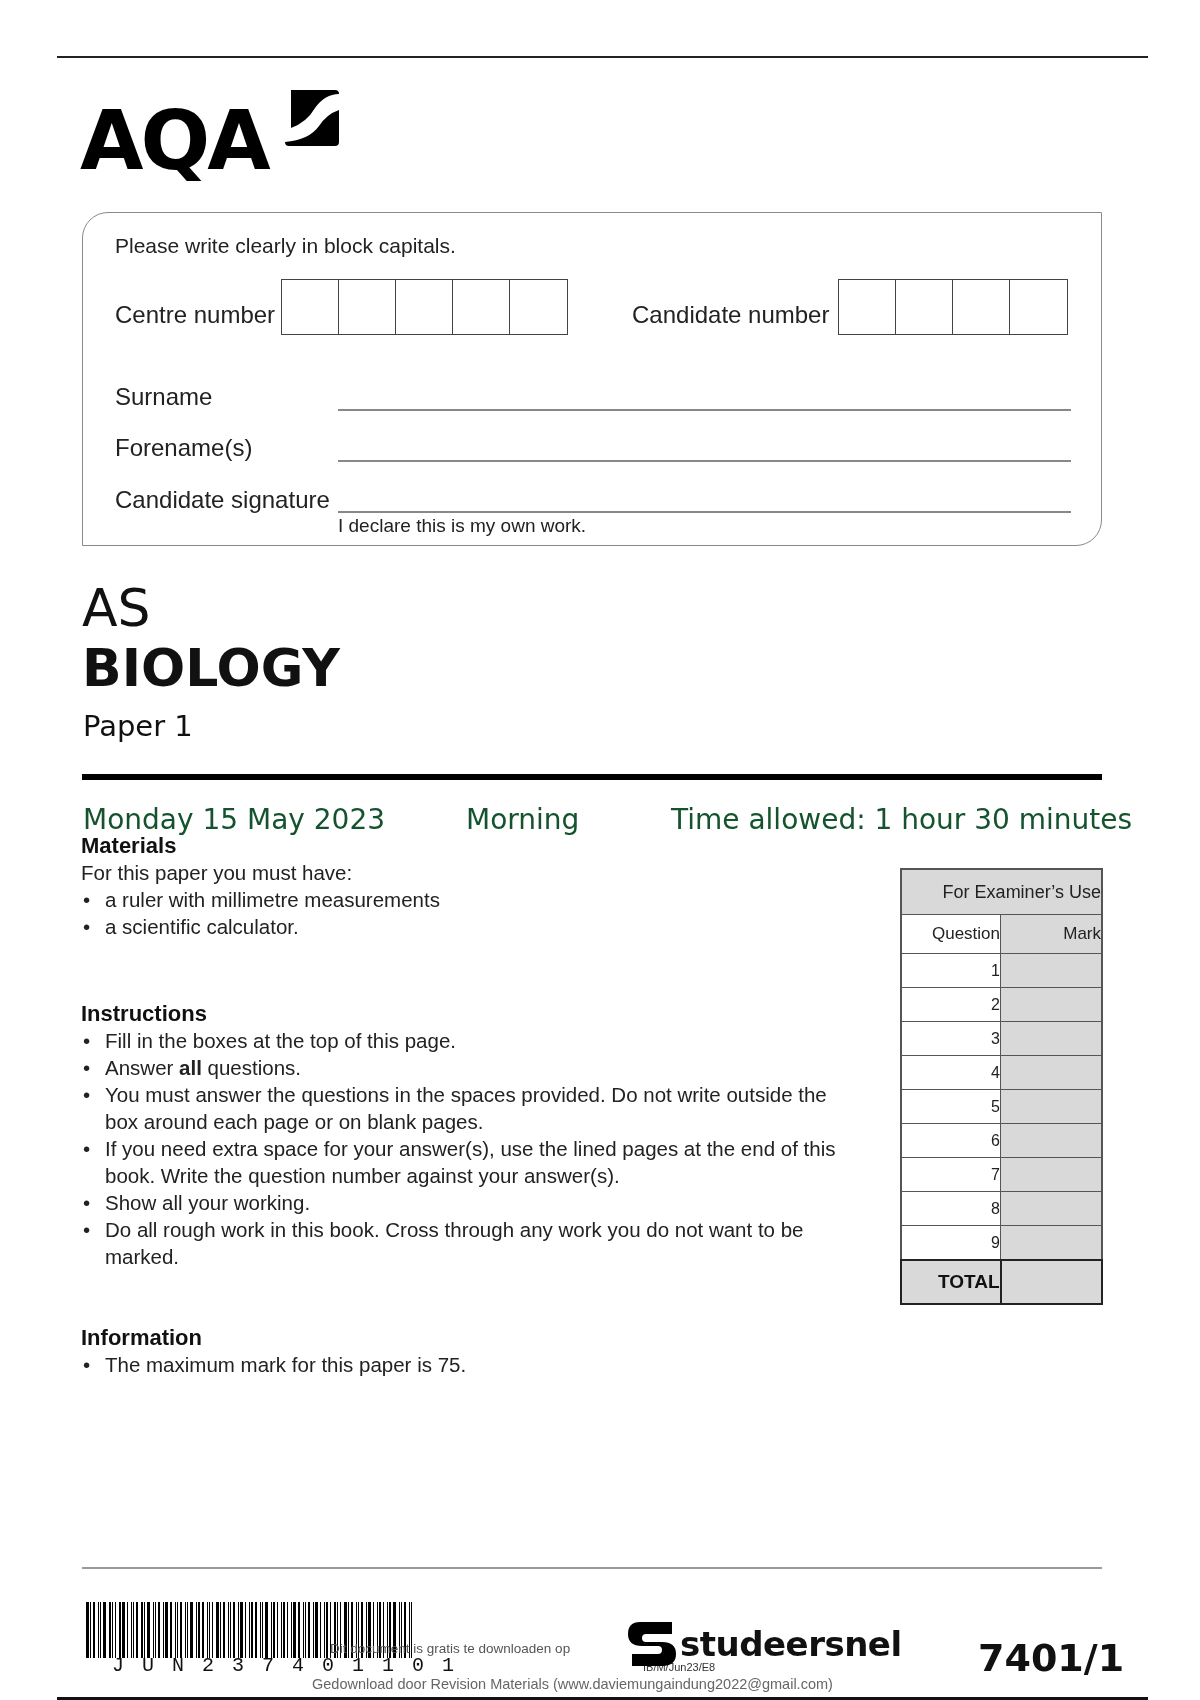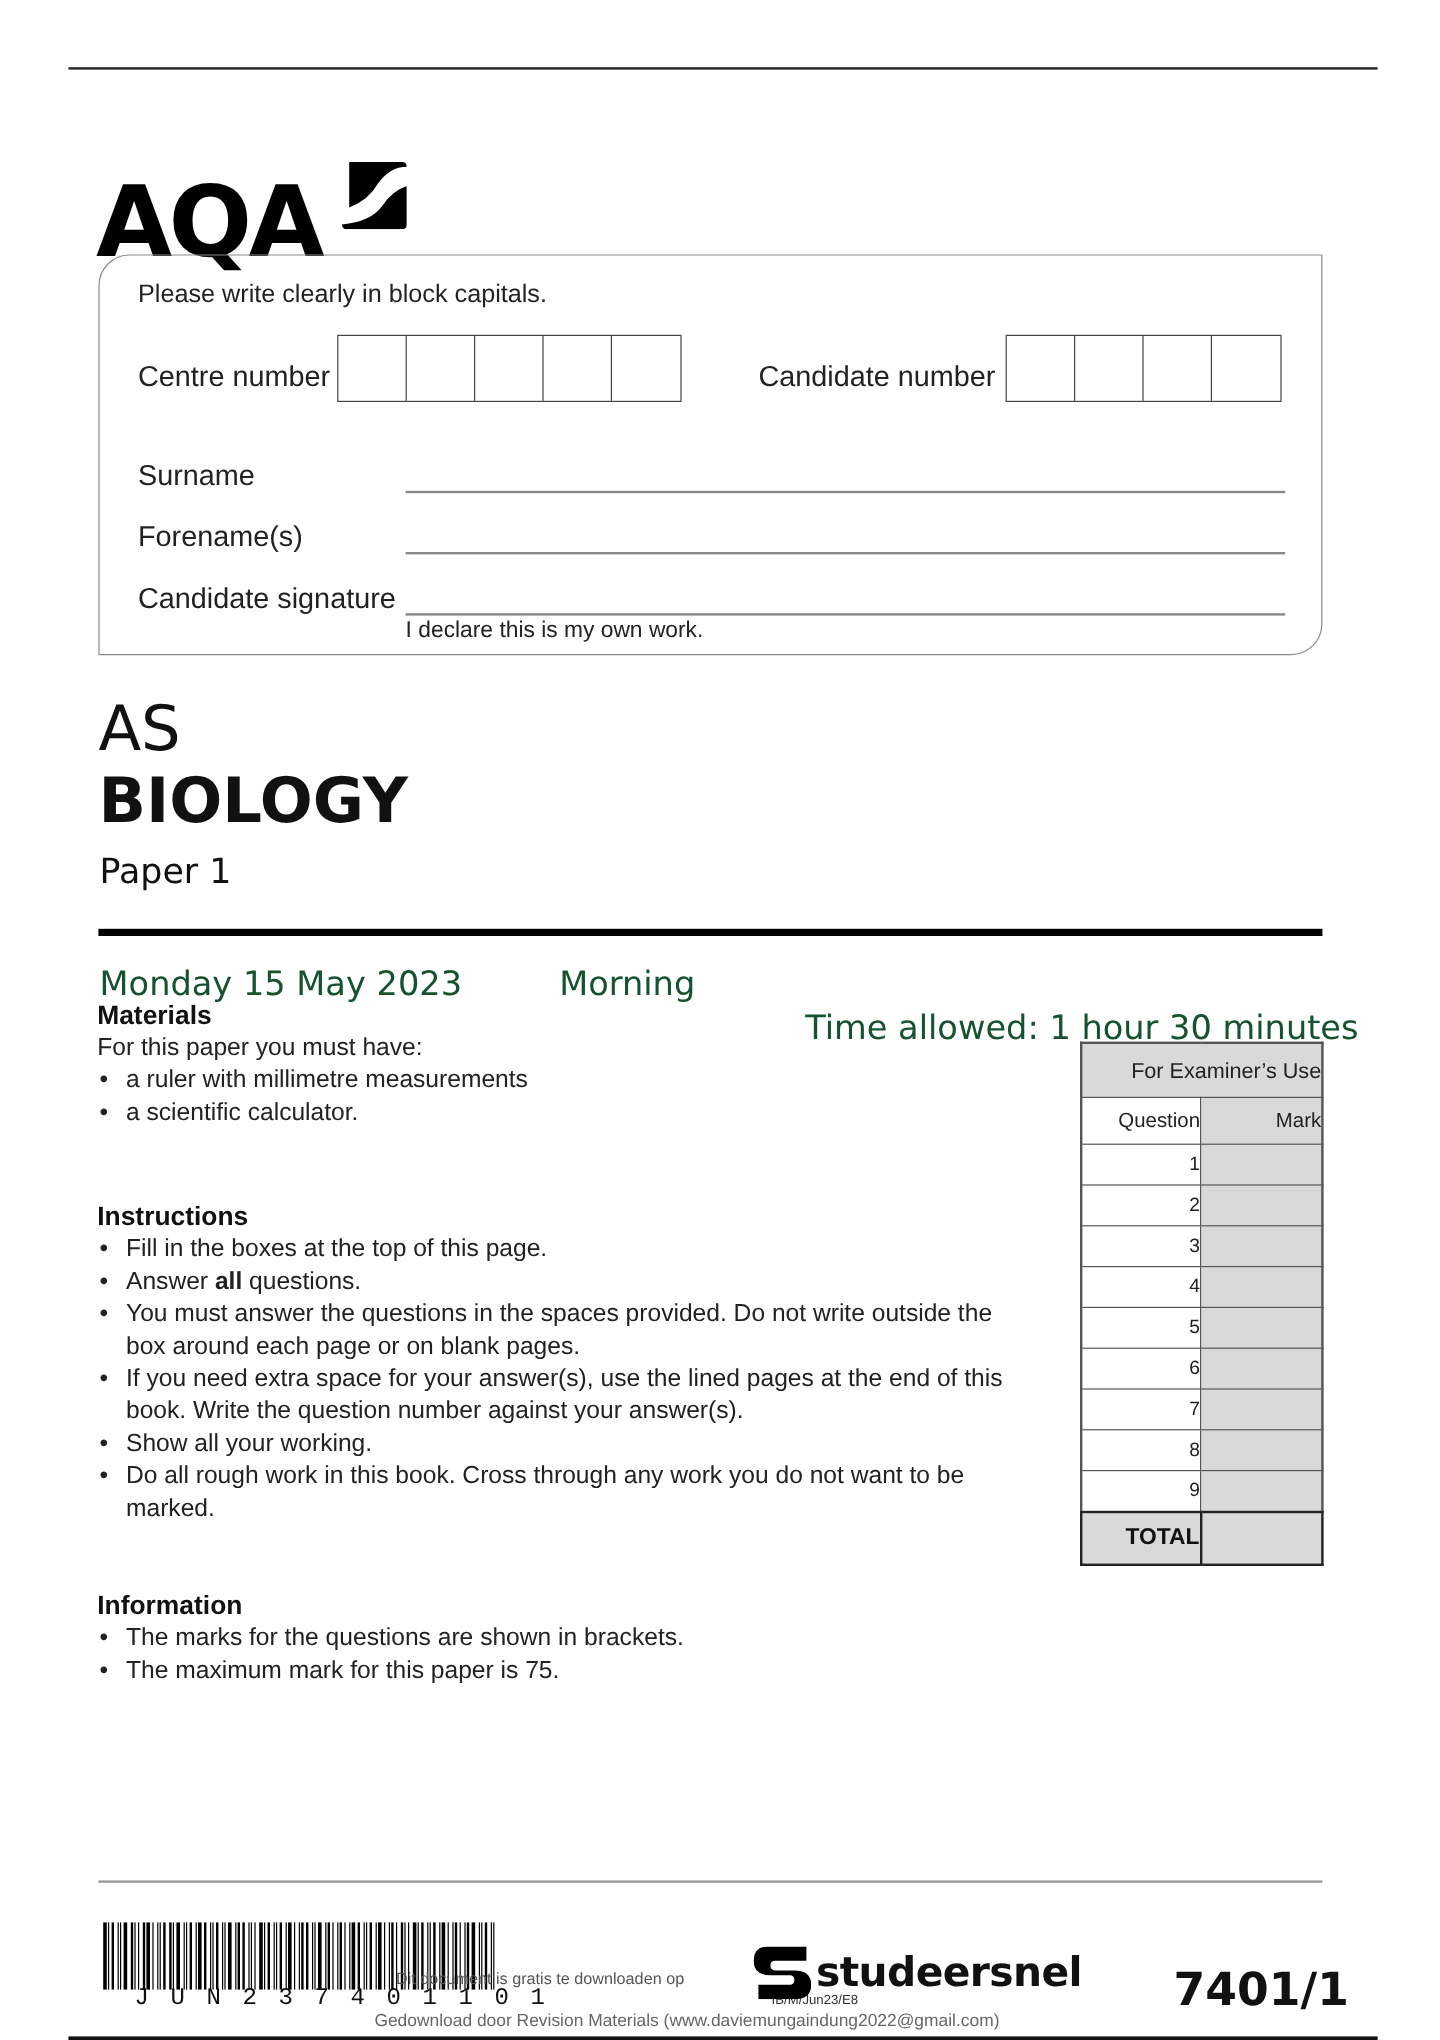--- a/index.html
+++ b/index.html
@@ -1,20 +1,20 @@
 <!DOCTYPE html>
 <html><head>
 <meta charset="utf-8">
 <style>
   html, body { margin: 0; padding: 0; background: #ffffff; }
   body { width: 1200px; height: 1700px; position: relative; overflow: hidden;
          font-family: "Liberation Sans", sans-serif; color: #111; }
   .abs { position: absolute; }
   .rule-top { left: 57px; top: 56px; width: 1091px; height: 2px; background: #222; }
-  .logo { left: 80px; top: 90px; width: 265px; height: 98px; margin-top: 45px; }
+  .logo { left: 80px; top: 90px; width: 265px; height: 98px; }
   .logo-text { position: absolute; left: 0; top: 6px; font-family: "DejaVu Sans", sans-serif;
                font-weight: bold; font-size: 82px; letter-spacing: -3px; line-height: 90px; color: #000; }
   .logo-mark { position: absolute; left: 205px; top: 0; width: 54px; height: 56px; }
 
   .form-box { left: 82px; top: 212px; width: 1020px; height: 334px; border: 1.5px solid #8a8a8a;
               border-radius: 26px 0 26px 0; box-sizing: border-box; }
   .form-instr { left: 115px; top: 234px; font-size: 21px; color: #222; }
   .lbl { font-size: 24px; color: #222; }
   .box-group { display: flex; border: 1.5px solid #444; height: 56px; box-sizing: border-box; }
   .box-cell { width: 57px; height: 100%; border-right: 1.5px solid #444; box-sizing: border-box; }
@@ -99,21 +99,21 @@
 
 <div class="abs" style="left:338px; top:515px; font-size:19px; color:#222;">I declare this is my own work.</div>
 
 <div class="abs title-as">AS</div>
 <div class="abs title-bio">BIOLOGY</div>
 <div class="abs title-paper">Paper 1</div>
 <div class="abs rule-thick"></div>
 
 <div class="abs date-row" style="left:83px;">Monday 15 May 2023</div>
 <div class="abs date-row" style="left:466px;">Morning</div>
-<div class="abs date-row" style="left:671px;margin-top:37px;">Time allowed: 1 hour 30 minutes</div>
+<div class="abs date-row" style="left:671px;">Time allowed: 1 hour 30 minutes</div>
 
 <div class="abs" style="left:81px; top:832px; width:800px;">
   <div class="sec-h">Materials</div>
   <div class="body-t">For this paper you must have:</div>
   <ul class="bl">
     <li>a ruler with millimetre measurements</li>
     <li>a scientific calculator.</li>
   </ul>
 </div>
 
@@ -125,21 +125,20 @@
     <li style="width:730px;">You must answer the questions in the spaces provided.  Do not write outside the box around each page or on blank pages.</li>
     <li style="width:780px;">If you need extra space for your answer(s), use the lined pages at the end of this book.  Write the question number against your answer(s).</li>
     <li>Show all your working.</li>
     <li style="width:755px;">Do all rough work in this book.  Cross through any work you do not want to be marked.</li>
   </ul>
 </div>
 
 <div class="abs" style="left:81px; top:1324px; width:800px;">
   <div class="sec-h">Information</div>
   <ul class="bl">
-    <li>The marks for the questions are shown in brackets.</li>
     <li>The maximum mark for this paper is 75.</li>
   </ul>
 </div>
 
 <table class="abs exam-table">
   <tbody>
       <tr>
         <th colspan="2" class="hdr">For Examiner’s Use</th>
       </tr>
   <tr>

